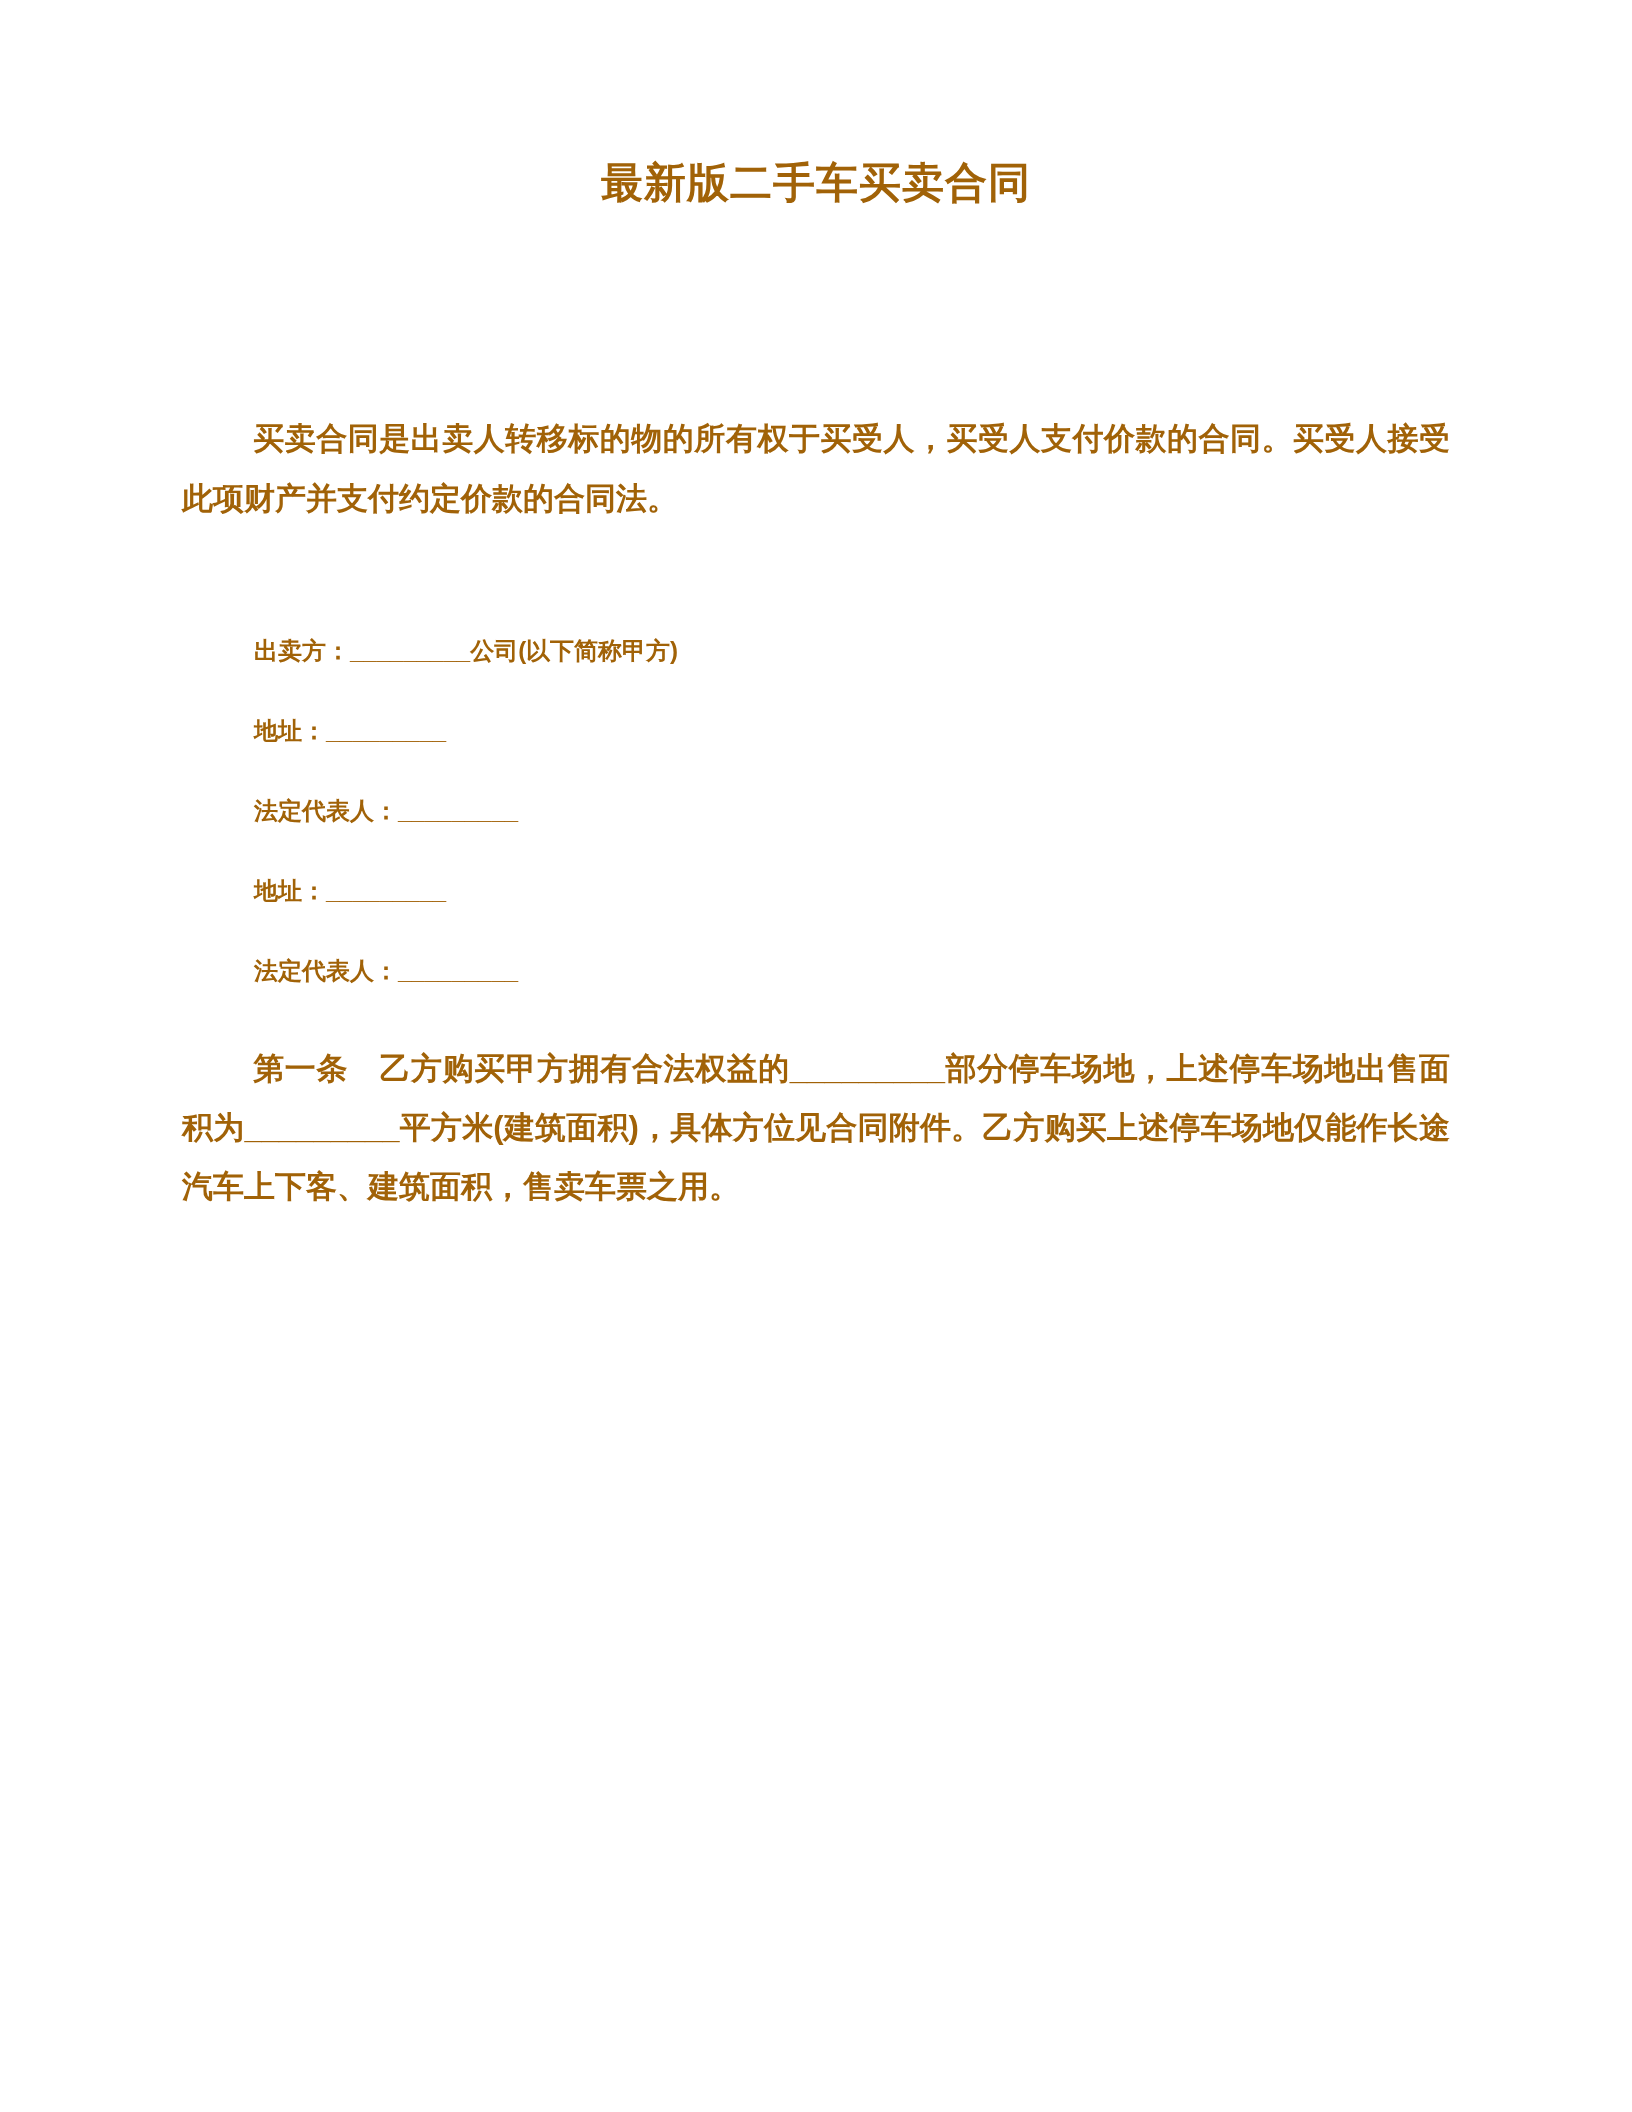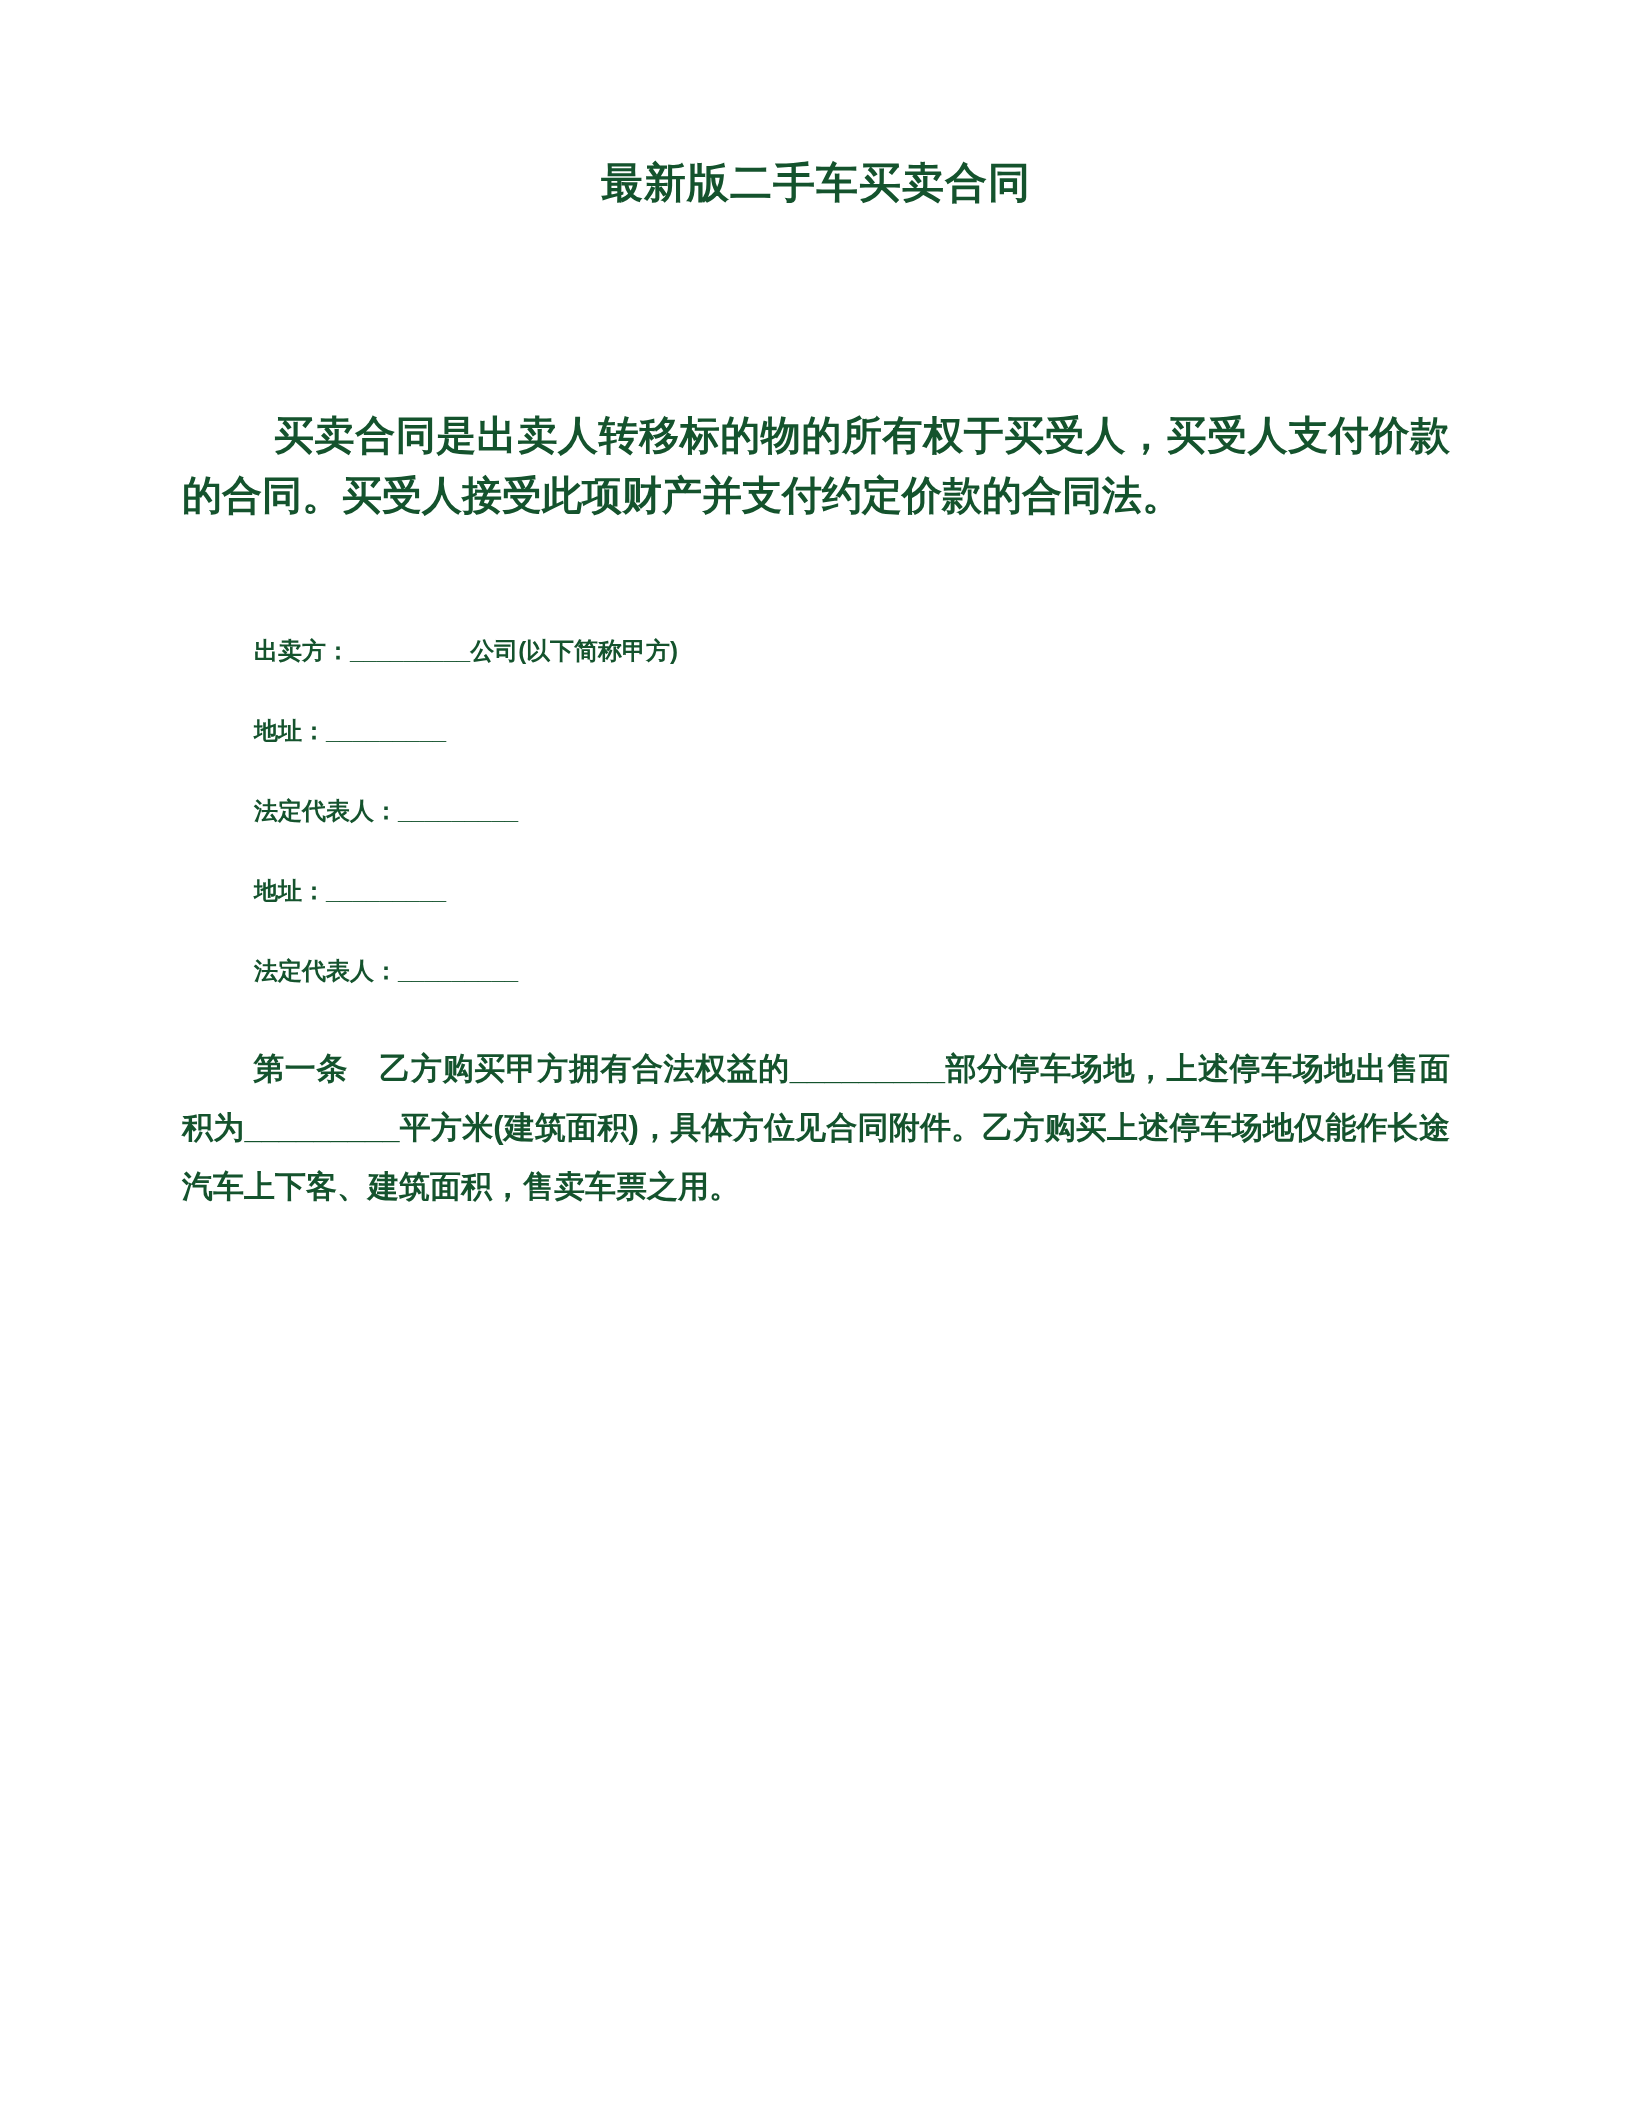--- a/index.html
+++ b/index.html
@@ -8,38 +8,37 @@
     background: #ffffff;
   }
   .page {
     width: 1632px;
     height: 2112px;
     margin: 0 auto;
     background: #ffffff;
     box-sizing: border-box;
     padding: 155px 182px 100px 182px;
     font-family: "Liberation Sans", "DejaVu Sans", sans-serif;
-    color: #14532d;
+    color: #a16207;
     overflow: hidden;
   }
   .title {
     margin: 0 0 198px 0;
     text-align: center;
     font-size: 42px;
     font-weight: 700;
     letter-spacing: 1px;
   }
   .intro {
     margin: 0 0 92px 0;
-    font-size: 40px;
+    font-size: 31px;
     font-weight: 600;
     line-height: 60px;
     text-indent: 2.3em;
     text-align: justify;
-    font-family: Liberation Mono, monospace;
   }
   .fields {
     margin: 0 0 38px 0;
   }
   .field {
     margin: 0 0 20px 0;
     padding-left: 72px;
     font-size: 24px;
     font-weight: 600;
     line-height: 60px;

